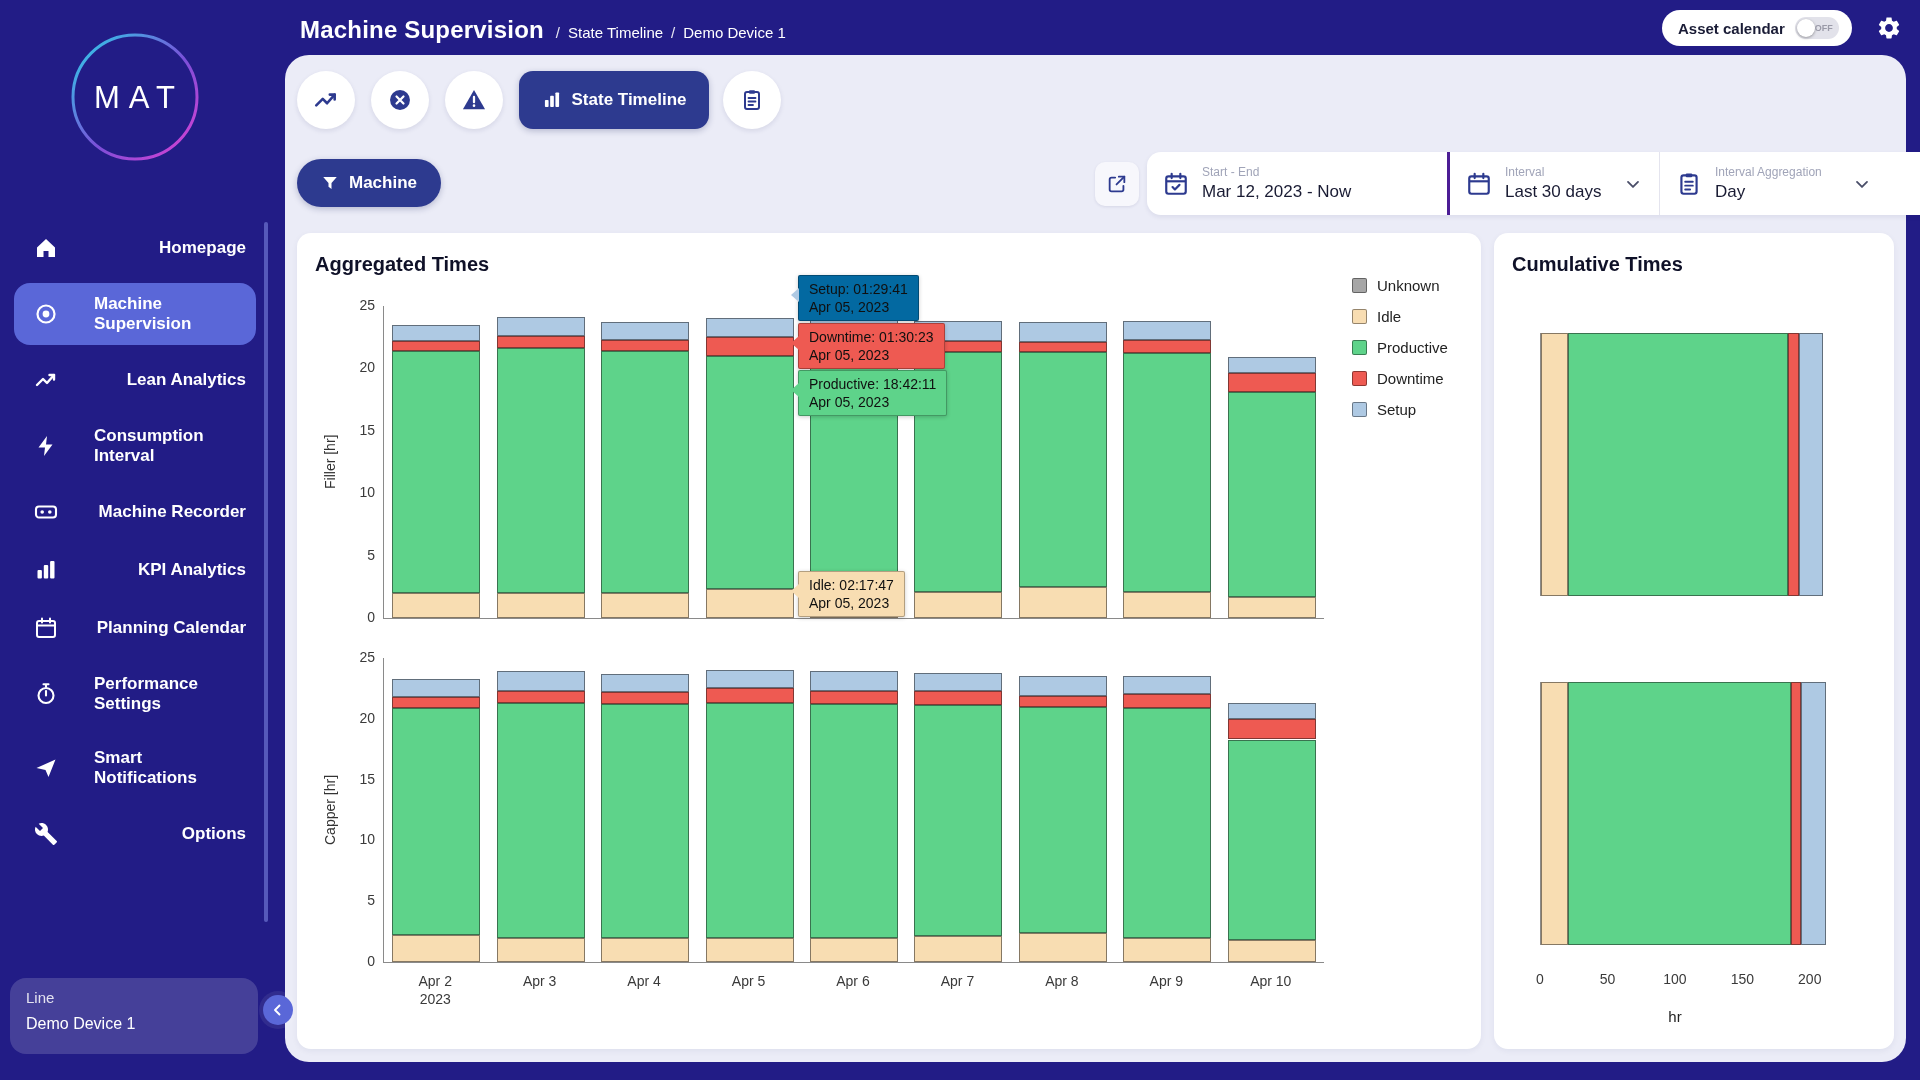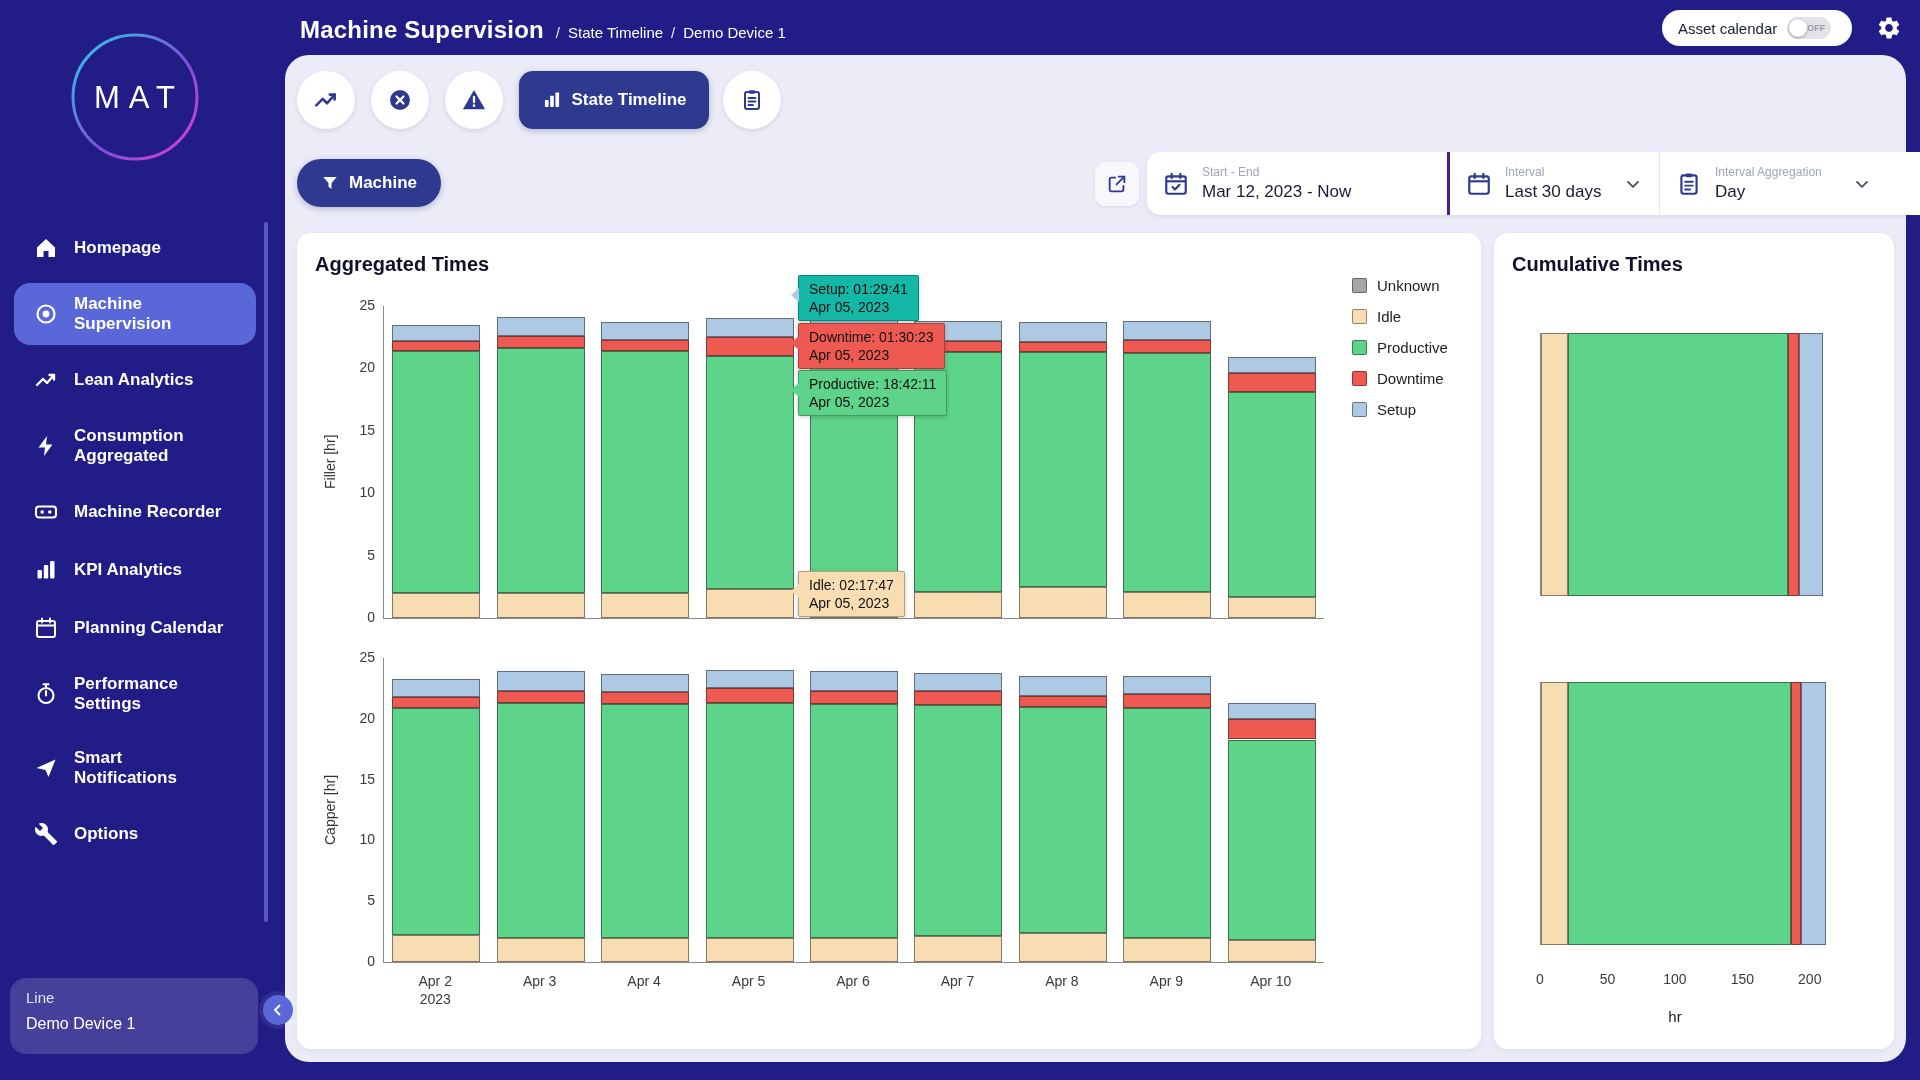--- a/index.html
+++ b/index.html
@@ -6,37 +6,37 @@
   body{
     width:1920px;height:1080px;position:relative;overflow:hidden;
     background:#221c86;
     font-family:"Liberation Sans",sans-serif;
     -webkit-font-smoothing:antialiased;
   }
   
   .sidebar{position:absolute;left:0;top:0;width:270px;height:1080px;}
   .logo{position:absolute;left:60px;top:22px;width:150px;height:150px;}
   .nav{position:absolute;left:0;top:225px;width:270px;display:flex;flex-direction:column;gap:12px;}
-  .nav-item{display:flex;align-items:center;gap:16px;margin:0 14px;padding:11px 10px 11px 20px;border-radius:16px;color:#fff;cursor:pointer;}
+  .nav-item{display:flex;align-items:center;gap:16px;margin:0 14px;padding:11px 10px 11px 20px;border-radius:16px;color:#fff;cursor:pointer;justify-content:space-between;}
   .nav-item.active{background:#5a67d8;}
   .nav-icon{width:24px;flex:0 0 24px;display:flex;align-items:center;justify-content:center;}
   .nav-label{font-size:17px;font-weight:700;line-height:1.18;max-width:152px;}
   .nav-scrollbar{position:absolute;right:2px;top:222px;width:4px;height:700px;border-radius:2px;background:rgba(130,140,230,0.55);}
   .device-box{position:absolute;left:10px;top:978px;width:248px;height:76px;border-radius:16px;background:rgba(255,255,255,0.16);color:#fff;box-sizing:border-box;padding:11px 16px;cursor:pointer;}
   .device-label{font-size:15px;opacity:.85;}
   .device-value{font-size:16px;font-weight:500;margin-top:9px;}
   .collapse-btn{position:absolute;left:263px;top:995px;width:30px;height:30px;border-radius:50%;background:#5a67d8;color:#fff;display:flex;align-items:center;justify-content:center;box-shadow:0 0 0 4px rgba(255,255,255,0.07);cursor:pointer;z-index:6;}
   
   .title-row{position:absolute;left:300px;top:16px;display:flex;align-items:baseline;gap:12px;color:#fff;}
   .page-title{margin:0;font-size:24px;font-weight:800;letter-spacing:.2px;}
   .breadcrumbs{display:flex;gap:8px;font-size:15px;align-items:baseline;}
   .crumb-sep{opacity:.9;}
   .crumb{cursor:pointer;}
   .asset-pill{position:absolute;left:1662px;top:10px;width:190px;height:36px;background:#fff;border-radius:18px;display:flex;align-items:center;gap:10px;padding:0 8px 0 16px;box-sizing:border-box;cursor:pointer;}
-  .asset-label{font-size:15px;color:#1a1c36;font-weight:400;white-space:nowrap;}
+  .asset-label{font-size:15px;color:#1a1c36;font-weight:700;white-space:nowrap;}
   .toggle{position:relative;width:44px;height:22px;border-radius:11px;background:#e2e2ea;flex:0 0 44px;cursor:pointer;}
   .toggle-knob{position:absolute;left:2px;top:2px;width:18px;height:18px;border-radius:50%;background:#fff;box-shadow:0 1px 3px rgba(0,0,0,.35);}
   .toggle-state{position:absolute;right:6px;top:50%;transform:translateY(-50%);font-size:9px;font-weight:700;color:#9a9aa8;}
   .settings-gear{position:absolute;left:1876px;top:15px;color:#fff;cursor:pointer;}
   
   .main-panel{position:absolute;left:285px;top:55px;width:1621px;height:1007px;background:#ebecf7;border-radius:24px;}
   .tab-circle{position:absolute;top:16px;width:58px;height:58px;border-radius:50%;background:#fff;color:#2d3a8f;display:flex;align-items:center;justify-content:center;box-shadow:0 2px 5px rgba(25,30,90,.10);cursor:pointer;}
   .tab-active{position:absolute;left:234px;top:16px;width:190px;height:58px;border-radius:14px;background:#2d3a8f;color:#fff;display:flex;align-items:center;justify-content:center;gap:10px;font-size:17px;font-weight:700;box-shadow:0 2px 6px rgba(25,30,90,.25);cursor:pointer;}
   .machine-btn{position:absolute;left:12px;top:104px;height:48px;border-radius:24px;background:#2d3a8f;color:#fff;display:flex;align-items:center;gap:10px;padding:0 24px;font-size:17px;font-weight:700;box-shadow:0 2px 6px rgba(25,30,90,.25);cursor:pointer;}
   .export-btn{position:absolute;left:810px;top:107px;width:44px;height:44px;border-radius:10px;background:#f7f7fc;color:#2d3a8f;display:flex;align-items:center;justify-content:center;box-shadow:0 1px 3px rgba(25,30,90,.10);cursor:pointer;}
@@ -114,21 +114,21 @@
           </svg>
         </span>
         <span class="nav-label">Lean Analytics</span>
       </div>
       <div class="nav-item">
         <span class="nav-icon">
           <svg viewBox="0 0 24 24" width="24" height="24" aria-hidden="true">
             <path d="M13 2 4.5 13.5H11L10 22l8.5-11.5H12z" fill="currentColor"></path>
           </svg>
         </span>
-        <span class="nav-label">Consumption Aggregated</span>
+        <span class="nav-label">Consumption Interval</span>
       </div>
       <div class="nav-item">
         <span class="nav-icon">
           <svg viewBox="0 0 24 24" width="24" height="24" aria-hidden="true">
             <rect x="2" y="6.5" width="20" height="11" rx="3" fill="none" stroke="currentColor" stroke-width="2.1"></rect>
             <circle cx="8.2" cy="12" r="1.8" fill="currentColor"></circle>
             <circle cx="15.8" cy="12" r="1.8" fill="currentColor"></circle>
           </svg>
         </span>
         <span class="nav-label">Machine Recorder</span>
@@ -451,21 +451,21 @@
         <div class="seg" style="left: 634.889px; bottom: 266.304px; width: 88px; height: 19.456px; background: rgb(174, 201, 227);"></div>
         <div class="seg" style="left: 739.333px; bottom: 0px; width: 88px; height: 24.32px; background: rgb(248, 221, 178);"></div>
         <div class="seg" style="left: 739.333px; bottom: 24.32px; width: 88px; height: 229.824px; background: rgb(94, 211, 138);"></div>
         <div class="seg" style="left: 739.333px; bottom: 254.144px; width: 88px; height: 13.376px; background: rgb(238, 90, 82);"></div>
         <div class="seg" style="left: 739.333px; bottom: 267.52px; width: 88px; height: 18.24px; background: rgb(174, 201, 227);"></div>
         <div class="seg" style="left: 843.778px; bottom: 0px; width: 88px; height: 21.888px; background: rgb(248, 221, 178);"></div>
         <div class="seg" style="left: 843.778px; bottom: 21.888px; width: 88px; height: 200.64px; background: rgb(94, 211, 138);"></div>
         <div class="seg" style="left: 843.778px; bottom: 222.528px; width: 88px; height: 20.672px; background: rgb(238, 90, 82);"></div>
         <div class="seg" style="left: 843.778px; bottom: 243.2px; width: 88px; height: 15.808px; background: rgb(174, 201, 227);"></div>
       </div>
-      <div class="tooltip" style="top: 42px; background: #14b8a6;">
+      <div class="tooltip" style="top: 42px; background: #0369a1;">
         <div>Setup: 01:29:41</div>
         <div>Apr 05, 2023</div>
         <div class="tip-arrow" style="border-right-color:#aec9e3"></div>
       </div>
       <div class="tooltip" style="top: 90px; background: rgb(238, 90, 82);">
         <div>Downtime: 01:30:23</div>
         <div>Apr 05, 2023</div>
         <div class="tip-arrow" style="border-right-color:#ee5a52"></div>
       </div>
       <div class="tooltip" style="top: 137px; background: rgb(94, 211, 138);">

